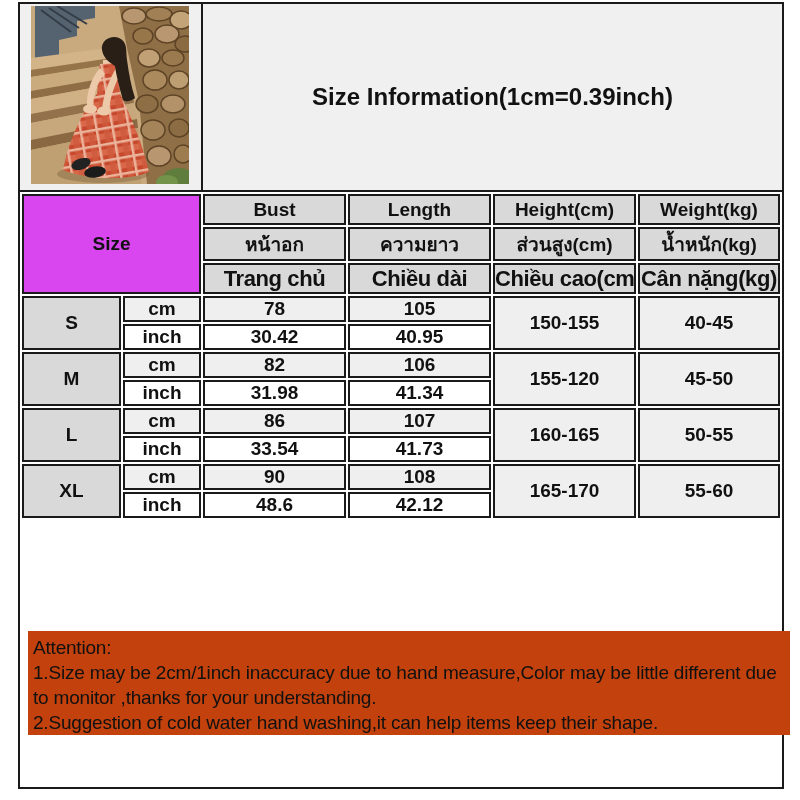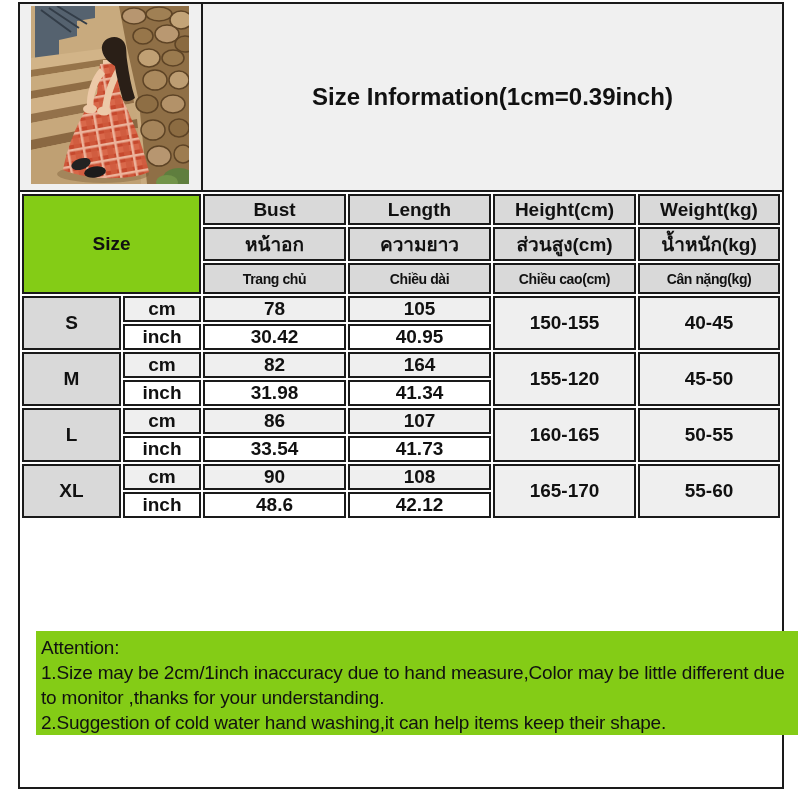--- a/index.html
+++ b/index.html
@@ -32,27 +32,27 @@
   }
   .size-table td{
     box-sizing:border-box;border:2px solid #1a1a1a;text-align:center;vertical-align:middle;
     font-weight:bold;font-size:19px;padding:0;overflow:hidden;white-space:nowrap;
   }
   .hd{height:31px;}
   .bd{height:24px;}
   .hg{background:#d9d9d9;}
   .g{background:#efefef;}
   .w{background:#ffffff;margin-top:10px;}
-  .size-cell{font-size:34px;background:#84cc16;}
+  .size-cell{font-size:34px;background:#d946ef;}
   .sz{font-size:20px;background:#d9d9d9;}
-  tr.vi td{font-size:14px;letter-spacing:-0.4px;}
+  tr.vi td{font-size:22px;letter-spacing:-0.4px;}
   
   .attention{
-    position:absolute;top:627px;left:16px;width:100%;box-sizing:border-box;
-    padding:4px 6px 0 5px;background:#84cc16;
+    position:absolute;top:627px;left:8px;width:100%;box-sizing:border-box;
+    padding:4px 6px 0 5px;background:#c2410c;
     font-size:19px;line-height:25px;letter-spacing:-0.2px;
   }
 </style>
 </head>
 <body>
 
 <div class="frame">
 
   <div class="top">
     <div class="photo-cell">
@@ -171,21 +171,21 @@
       <tr>
         <td class="w bd">inch</td>
         <td class="w bd">30.42</td>
         <td class="w bd">40.95</td>
       </tr>
 
       <tr>
         <td class="sz bd" rowspan="2">M</td>
         <td class="g bd">cm</td>
         <td class="g bd">82</td>
-        <td class="g bd">164</td>
+        <td class="g bd">106</td>
         <td class="g bd" rowspan="2">155-120</td>
         <td class="g bd" rowspan="2">45-50</td>
       </tr>
       <tr>
         <td class="w bd">inch</td>
         <td class="w bd">31.98</td>
         <td class="w bd">41.34</td>
       </tr>
 
       <tr>

